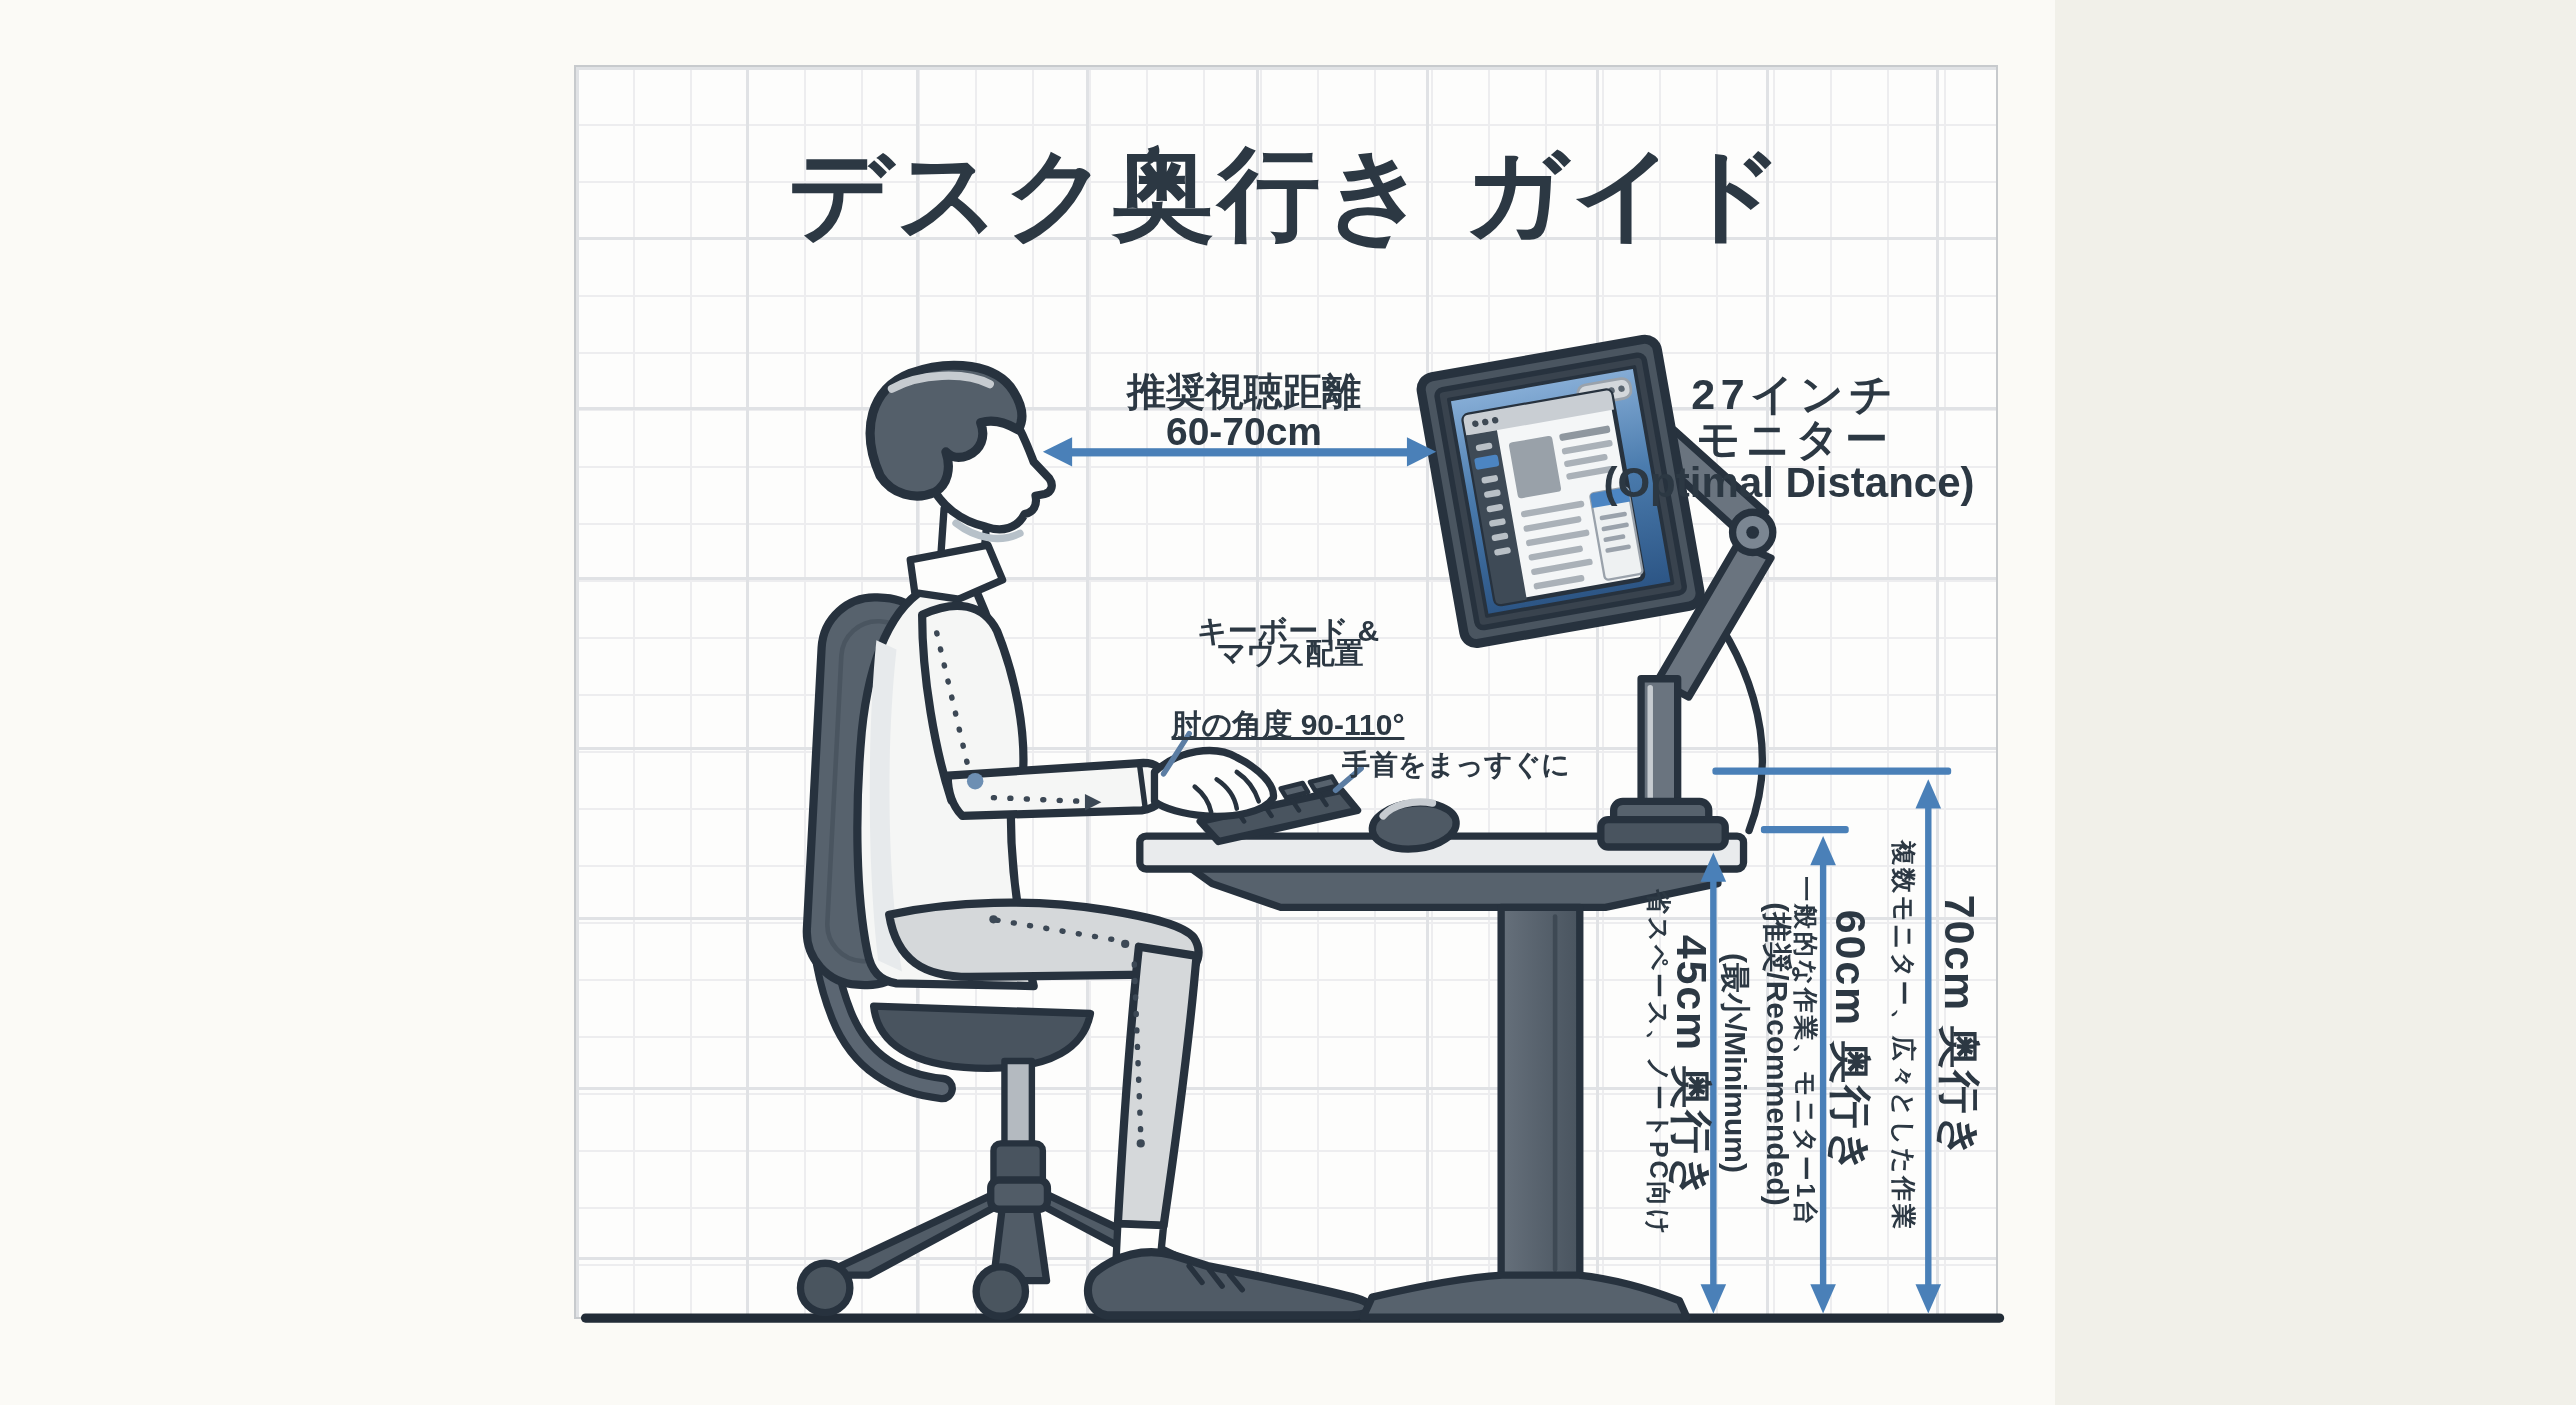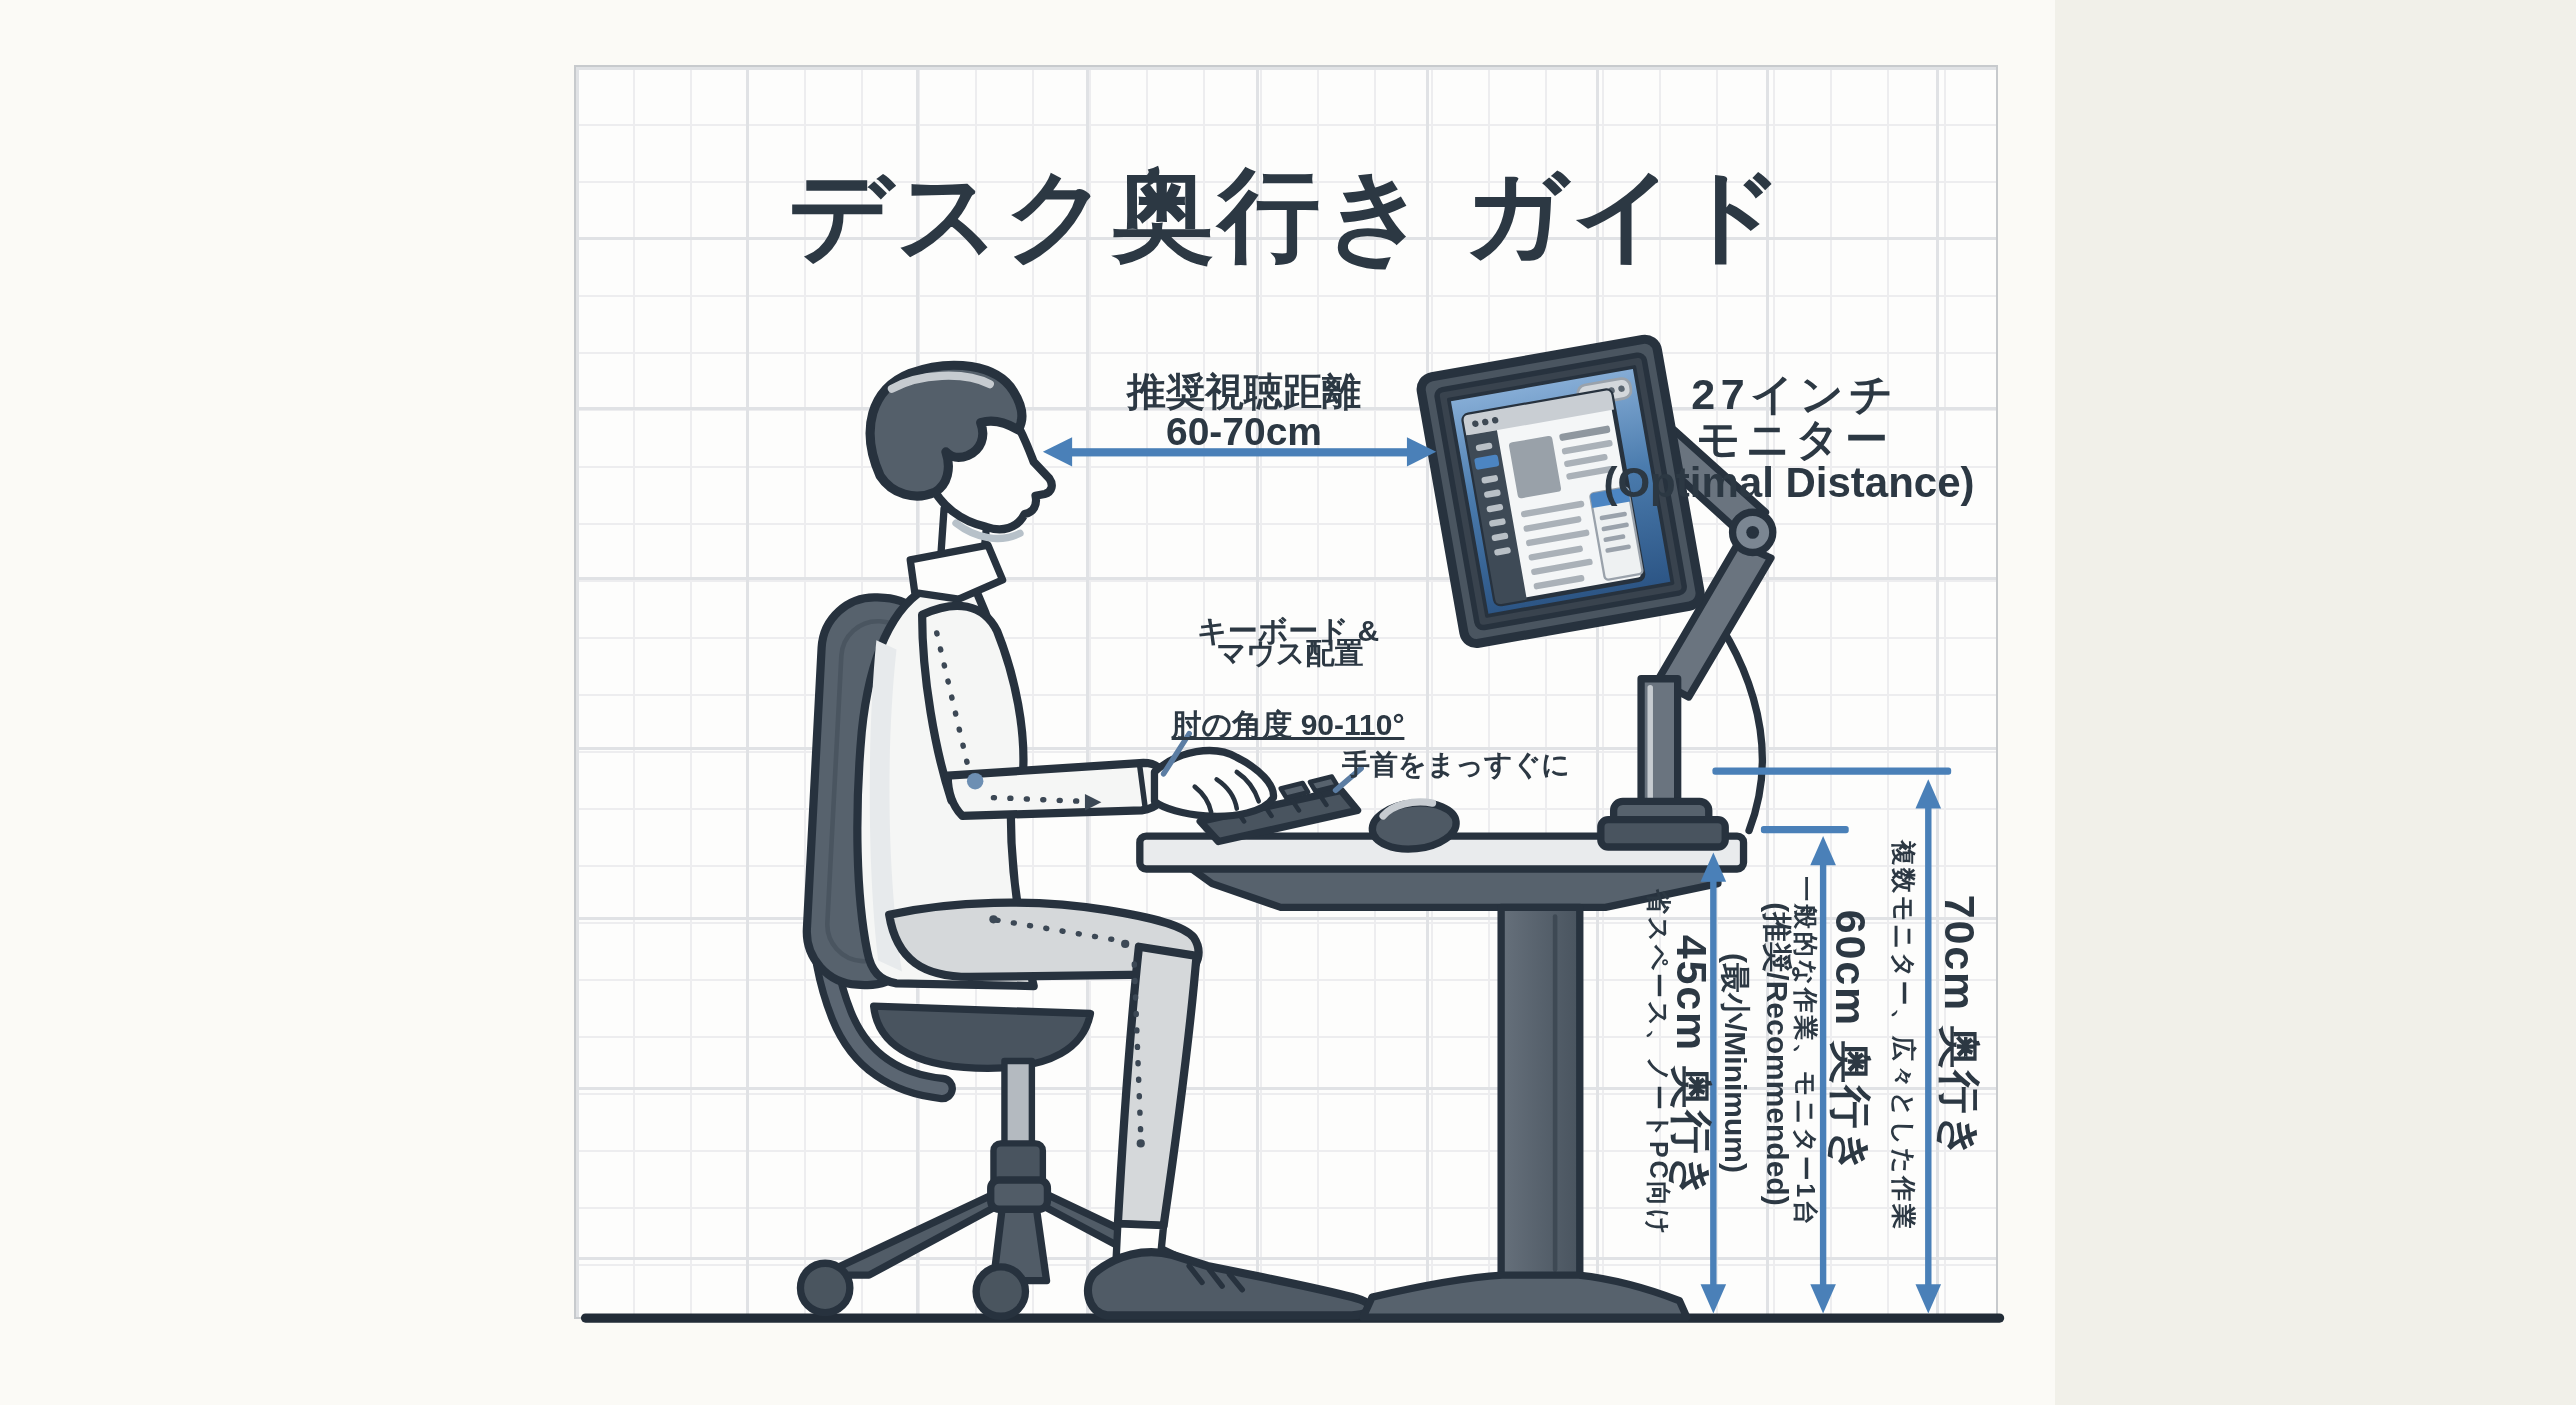--- a/index.html
+++ b/index.html
@@ -16,21 +16,21 @@
       linear-gradient(90deg,#ededef 1.8px, transparent 1.8px);
     background-size:170px 170px,170px 170px,57px 57px,57px 57px;
     border:2.7px solid #c7cacd;
   }
   svg.art{position:absolute;left:0;top:0;width:2576px;height:1405px;}
   .lbl{
     position:absolute;transform:translate(-50%,-50%);
     color:#2c3843;font-weight:700;white-space:nowrap;line-height:1;
   }
   .lbl.rot{transform:translate(-50%,-50%) rotate(90deg);}
-  .title{font-weight:800;letter-spacing:3.7px;margin-top:21px;}
+  .title{font-weight:800;letter-spacing:3.7px;}
 </style>
 </head>
 <body>
 
 <div class="stage">
   <div class="band-right"></div>
   <div class="panel"></div>
 
   <svg class="art" viewBox="0 0 2816 1536">
     <defs>

